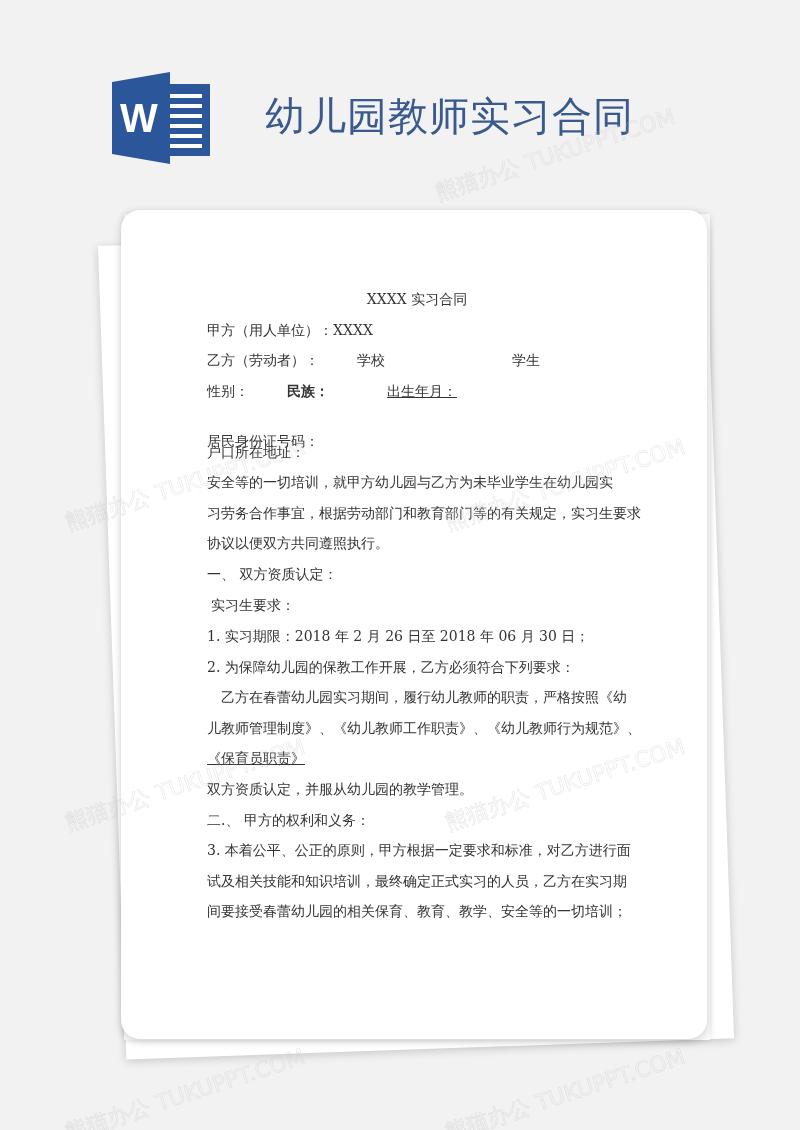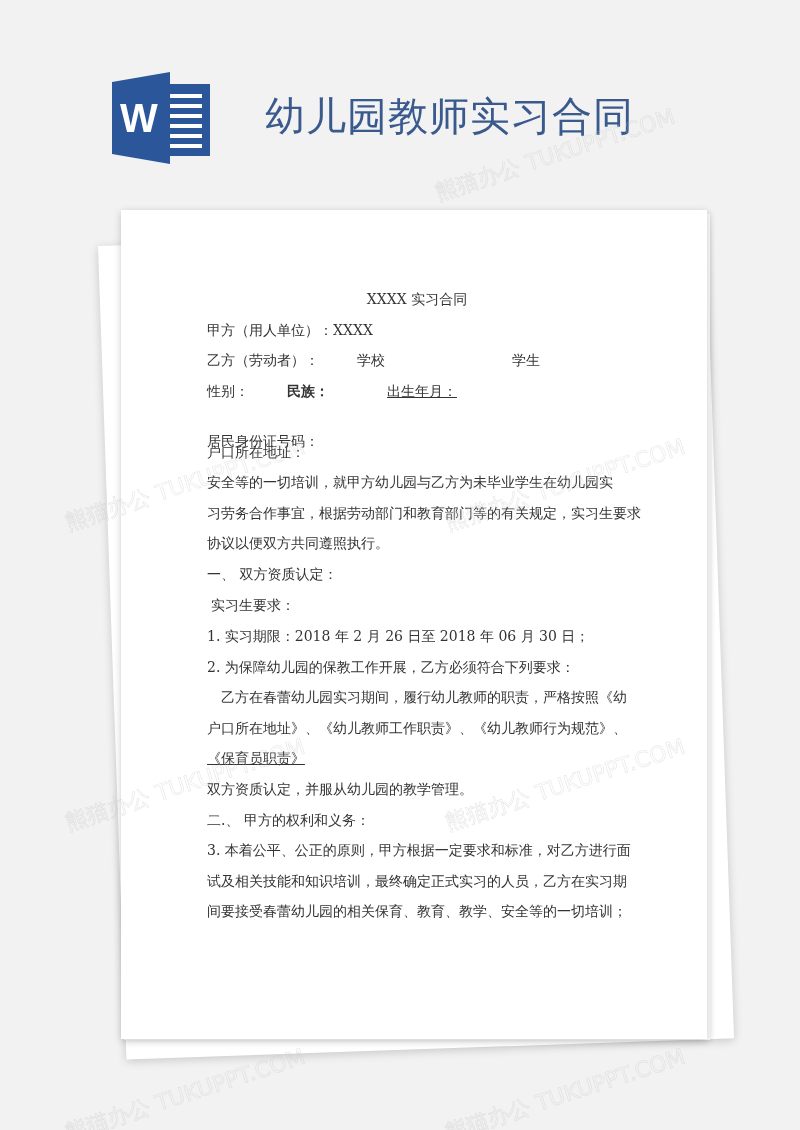--- a/index.html
+++ b/index.html
@@ -2,21 +2,21 @@
 <html><head>
 <meta charset="utf-8">
 <style>
   html,body{margin:0;padding:0;}
   body{width:800px;height:1130px;background:#f2f2f2;position:relative;overflow:hidden;font-family:"DejaVu Serif","Liberation Serif",serif;}
   .header{position:absolute;left:0;top:0;width:800px;height:190px;}
   .word-icon{position:absolute;left:112px;top:72px;width:102px;height:92px;}
   .title{position:absolute;left:265px;top:88px;font-family:"DejaVu Sans","Liberation Sans",sans-serif;font-size:40px;color:#3a5a8e;letter-spacing:1px;line-height:56px;}
   .paper-back{position:absolute;left:98px;top:246px;width:608px;height:814px;background:#fff;transform:rotate(-2deg);transform-origin:left top;box-shadow:0 2px 10px rgba(0,0,0,0.18);}
   .paper-back2{position:absolute;left:124px;top:214px;width:586px;height:826px;background:#fafafa;box-shadow:0 0 6px rgba(0,0,0,0.12);}
-  .paper{position:absolute;left:121px;top:210px;width:586px;height:829px;background:#fff;box-shadow:0 2px 8px rgba(0,0,0,0.18);}
+  .paper{position:absolute;left:121px;top:210px;width:586px;height:829px;background:#fff;box-shadow:0 2px 8px rgba(0,0,0,0.18);border-radius:19px;}
   .doc{position:absolute;left:208px;top:0;width:420px;font-size:14px;color:#333;}
   .line{position:absolute;white-space:nowrap;line-height:20px;}
   .center{left:0;width:420px;text-align:center;}
   .watermark{position:absolute;font-family:"DejaVu Sans","Liberation Sans",sans-serif;font-size:22px;color:rgba(255,255,255,0);-webkit-text-stroke:0.6px rgba(200,200,200,0.45);transform:rotate(-18deg);white-space:nowrap;pointer-events:none;}
 </style>
 </head>
 <body>
 
 <div class="header">
   <svg class="word-icon" viewBox="0 0 102 92">
@@ -51,21 +51,21 @@
     <div class="line" style="top:201px;margin-top:20px;">居民身份证号码：</div>
     <div class="line" style="top:232px;">户口所在地址：</div>
     <div class="line" style="top:262px;">安全等的一切培训，就甲方幼儿园与乙方为未毕业学生在幼儿园实</div>
     <div class="line" style="top:293px;">习劳务合作事宜，根据劳动部门和教育部门等的有关规定，实习生要求</div>
     <div class="line" style="top:323px;">协议以便双方共同遵照执行。</div>
     <div class="line" style="top:354px;text-align:center;">一、 双方资质认定：</div>
     <div class="line" style="top:385px;left:4px;">实习生要求：</div>
     <div class="line" style="top:416px;">1. 实习期限：2018 年 2 月 26 日至 2018 年 06 月 30 日；</div>
     <div class="line" style="top:447px;">2.  为保障幼儿园的保教工作开展，乙方必须符合下列要求：</div>
     <div class="line" style="top:477px;left:14px;">乙方在春蕾幼儿园实习期间，履行幼儿教师的职责，严格按照《幼</div>
-    <div class="line" style="top:508px;">户口所在地址》、《幼儿教师工作职责》、《幼儿教师行为规范》、</div>
+    <div class="line" style="top:508px;">儿教师管理制度》、《幼儿教师工作职责》、《幼儿教师行为规范》、</div>
     <div class="line" style="top:538px;text-decoration:underline;">《保育员职责》</div>
     <div class="line" style="top:569px;">双方资质认定，并服从幼儿园的教学管理。</div>
     <div class="line" style="top:600px;">二.、 甲方的权利和义务：</div>
     <div class="line" style="top:630px;">3. 本着公平、公正的原则，甲方根据一定要求和标准，对乙方进行面</div>
     <div class="line" style="top:661px;">试及相关技能和知识培训，最终确定正式实习的人员，乙方在实习期</div>
     <div class="line" style="top:691px;">间要接受春蕾幼儿园的相关保育、教育、教学、安全等的一切培训；</div>
   </div>
 </div>
 
 <div class="watermark" style="left:430px;top:140px;">熊猫办公 TUKUPPT.COM</div>

